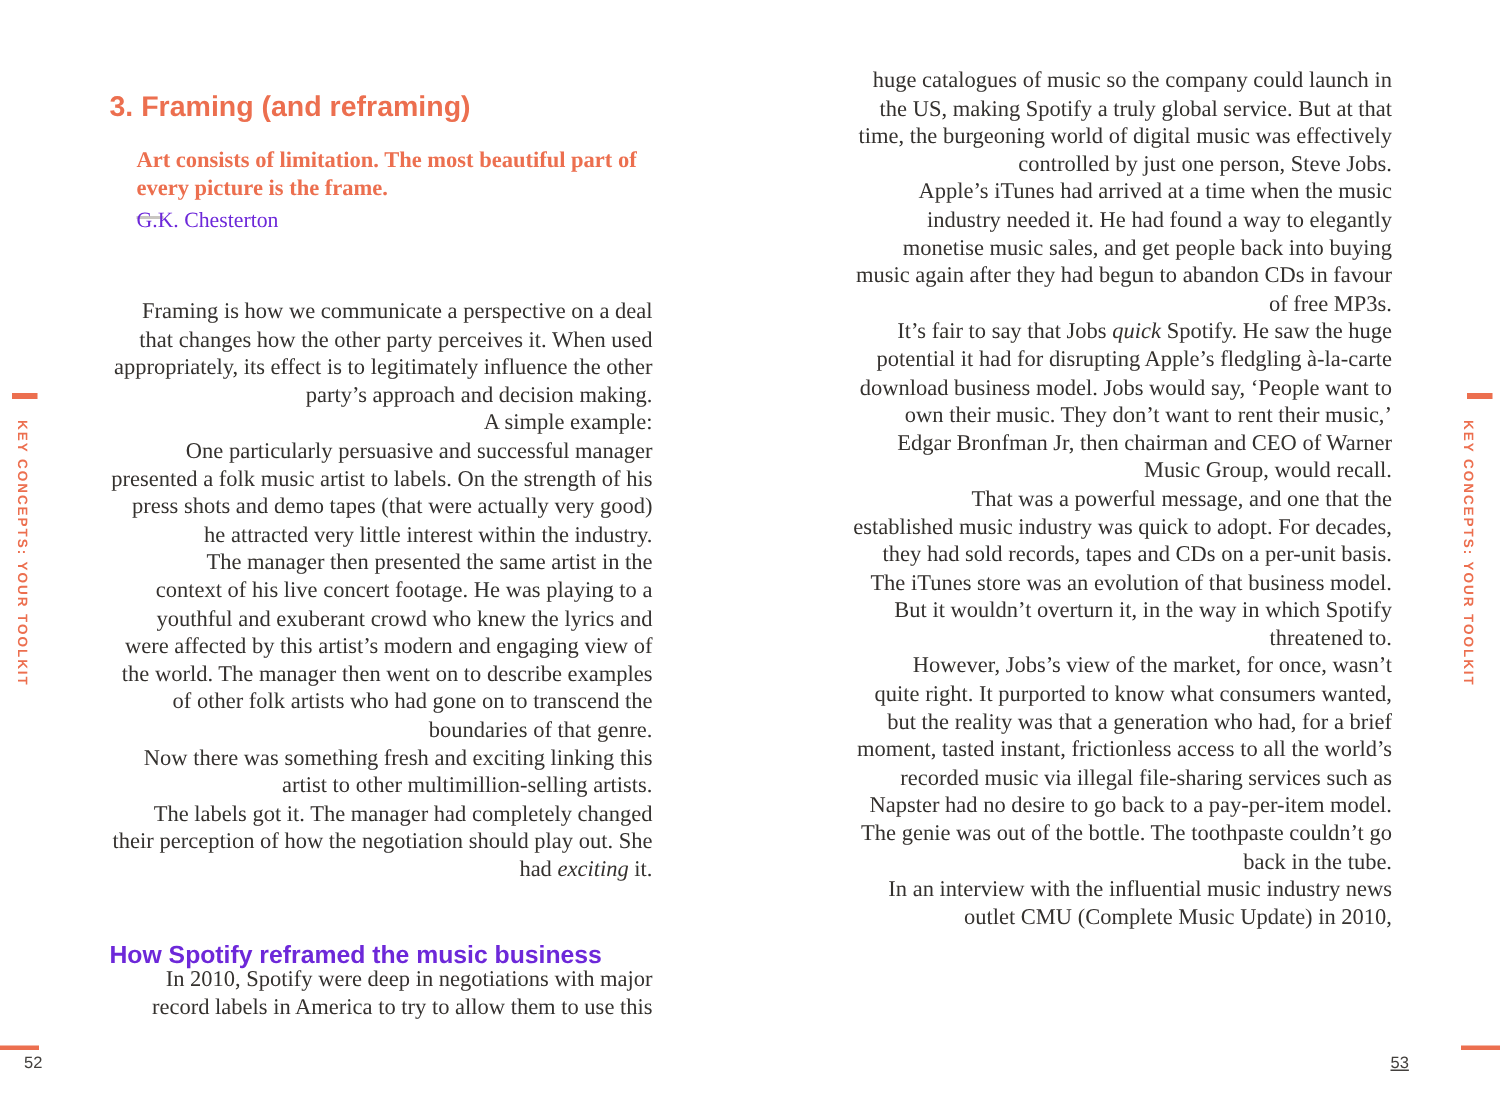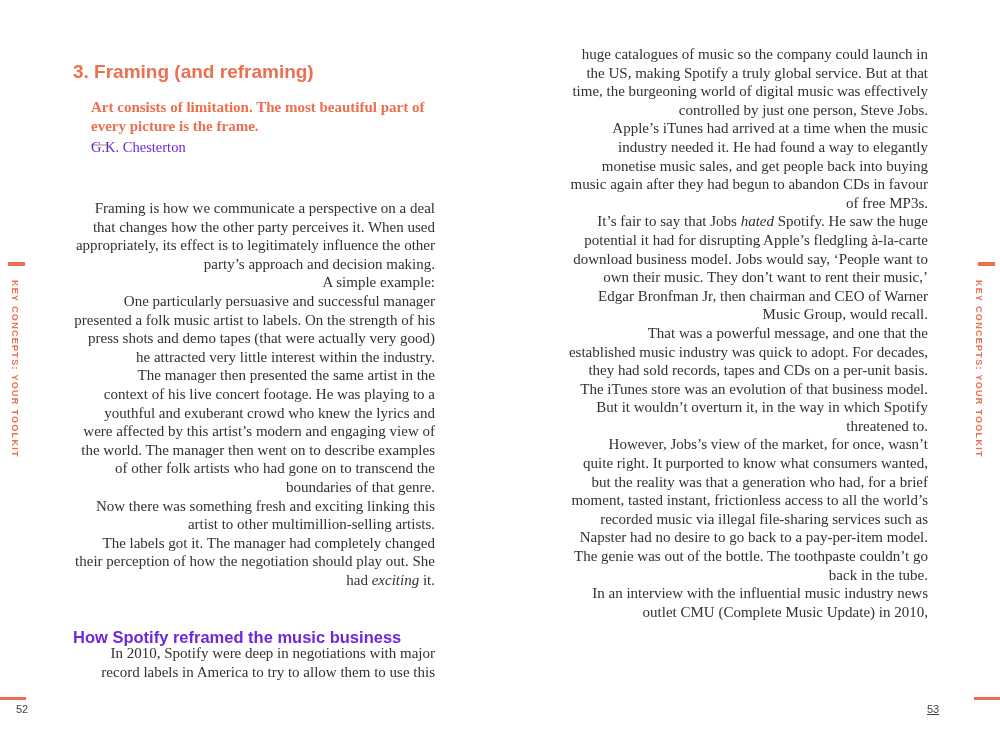--- a/index.html
+++ b/index.html
@@ -98,21 +98,21 @@
 
 <h2 class="abs subheading">How Spotify reframed the music business</h2>
 
 <div class="abs body-col left-body2">
     <p class="para"><span>In 2010, Spotify were deep in negotiations with major record labels in America to try to allow them to use this</span></p>
   </div>
 
 <div class="abs body-col right-body">
     <p class="para"><span>huge catalogues of music so the company could launch in the US, making Spotify a truly global service. But at that time, the burgeoning world of digital music was effectively controlled by just one person, Steve Jobs.</span></p>
     <p class="para indent"><span>Apple’s iTunes had arrived at a time when the music industry needed it. He had found a way to elegantly monetise music sales, and get people back into buying music again after they had begun to abandon CDs in favour of free MP3s.</span></p>
-    <p class="para indent"><span>It’s fair to say that Jobs </span><em>hated</em><span> Spotify. He saw the huge potential it had for disrupting Apple’s fledgling à-la-carte download business model. Jobs would say, ‘People want to own their music. They don’t want to rent their music,’ Edgar Bronfman Jr, then chairman and CEO of Warner Music Group, would recall.</span></p>
+    <p class="para indent"><span>It’s fair to say that Jobs </span><em>quick</em><span> Spotify. He saw the huge potential it had for disrupting Apple’s fledgling à-la-carte download business model. Jobs would say, ‘People want to own their music. They don’t want to rent their music,’ Edgar Bronfman Jr, then chairman and CEO of Warner Music Group, would recall.</span></p>
     <p class="para indent"><span>That was a powerful message, and one that the established music industry was quick to adopt. For decades, they had sold records, tapes and CDs on a per-unit basis. The iTunes store was an evolution of that business model. But it wouldn’t overturn it, in the way in which Spotify threatened to.</span></p>
     <p class="para indent"><span>However, Jobs’s view of the market, for once, wasn’t quite right. It purported to know what consumers wanted, but the reality was that a generation who had, for a brief moment, tasted instant, frictionless access to all the world’s recorded music via illegal file-sharing services such as Napster had no desire to go back to a pay-per-item model. The genie was out of the bottle. The toothpaste couldn’t go back in the tube.</span></p>
     <p class="para indent"><span>In an interview with the influential music industry news outlet CMU (Complete Music Update) in 2010,</span></p>
   </div>
 
 <div class="abs footer-rule footer-rule-left"></div>
 <div class="abs page-num page-num-left">52</div>
 <div class="abs footer-rule footer-rule-right"></div>
 <div class="abs page-num page-num-right">53</div>
 

